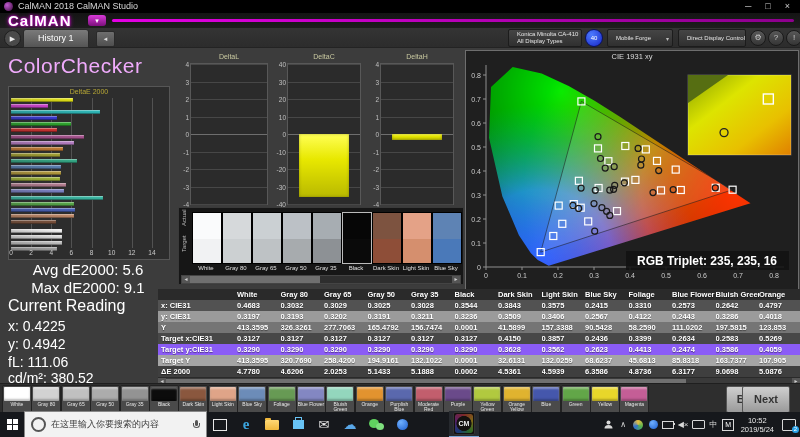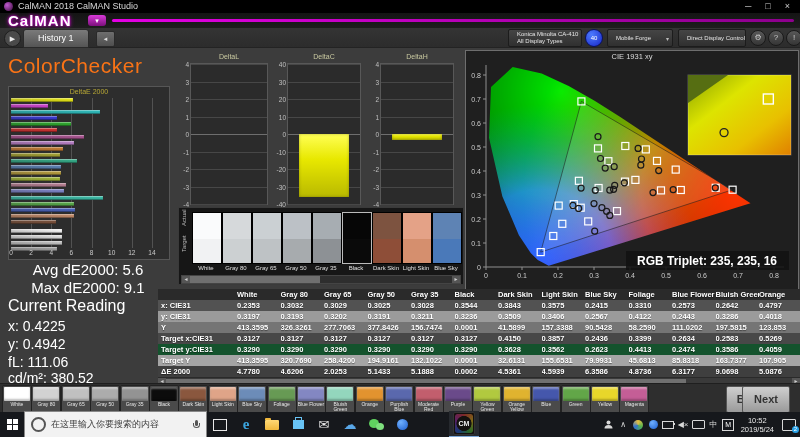--- a/index.html
+++ b/index.html
@@ -35,21 +35,21 @@
         border-radius:2px;display:flex;align-items:center;overflow:hidden;}
   .dropstripe{width:3px;height:12px;margin:0 3px 0 2px;border-radius:1px;flex:0 0 3px;}
   .droptext{font-size:6px;line-height:7px;color:#e6e6e6;white-space:nowrap;}
   .droparrow{margin:0 3px 0 auto;font-size:6px;color:#bbb;padding-left:4px;}
   .bluebtn{position:absolute;top:1px;width:16px;height:16px;border-radius:50%;background:radial-gradient(circle at 35% 30%,#4d7bff,#1726c8);
         border:1px solid #0a1160;color:#fff;font-size:6px;text-align:center;line-height:16px;}
   .roundbtn{position:absolute;top:2px;width:14px;height:14px;border-radius:50%;background:linear-gradient(#585858,#353535);
         border:1px solid #1a1a1a;color:#ccc;font-size:8px;text-align:center;line-height:14px;}
 
   
-  .page-title{left:8px;top:54px;font-size:21px;color:#f97316;letter-spacing:.5px;}
+  .page-title{left:8px;top:54px;font-size:21px;color:#f0abfc;letter-spacing:.5px;}
   .dechart{left:8px;top:86px;width:160px;height:172px;background:#2d2d2d;border:1px solid #565656;}
   .dechart-title{position:absolute;left:0;top:1px;width:100%;text-align:center;font-size:7px;color:#b7a735;}
   .deplot{position:absolute;left:2px;top:11px;width:154px;height:150px;}
   .degrid{position:absolute;top:0;width:1px;height:100%;background:#525252;}
   .debar{position:relative;height:4px;margin-bottom:2.1px;box-shadow:inset 0 -1px 1px rgba(0,0,0,.4),inset 0 1px 0 rgba(255,255,255,.35);}
   .deaxis{position:absolute;left:2px;top:162px;width:154px;height:8px;}
   .deaxis span{position:absolute;font-size:6.5px;color:#ccc;transform:translateX(-50%);}
   .stat-line{left:0;top:0;width:176px;text-align:center;font-size:15px;color:#fff;}
   .cr-head{font-size:16px;color:#fff;}
   .cr-line{font-size:14px;color:#fff;}
@@ -526,21 +526,21 @@
         <div class="tcell">Dark Skin</div>
         <div class="tcell">Light Skin</div>
         <div class="tcell">Blue Sky</div>
         <div class="tcell">Foliage</div>
         <div class="tcell">Blue Flower</div>
         <div class="tcell">Bluish Green</div>
         <div class="tcell">Orange</div>
       </div>
       <div class="trow" style="top:11px;background:#525252;">
     <div class="tcell lbl">x: CIE31</div>
-        <div class="tcell">0.2353</div>
+        <div class="tcell">0.4683</div>
         <div class="tcell">0.3032</div>
         <div class="tcell">0.3029</div>
         <div class="tcell">0.3025</div>
         <div class="tcell">0.3028</div>
         <div class="tcell">0.3544</div>
         <div class="tcell">0.3843</div>
         <div class="tcell">0.3575</div>
         <div class="tcell">0.2415</div>
         <div class="tcell">0.3310</div>
         <div class="tcell">0.2573</div>
@@ -561,21 +561,21 @@
         <div class="tcell">0.4122</div>
         <div class="tcell">0.2443</div>
         <div class="tcell">0.3286</div>
         <div class="tcell">0.4018</div>
       </div>
       <div class="trow" style="top:33px;background:#757575;">
     <div class="tcell lbl">Y</div>
         <div class="tcell">413.3595</div>
         <div class="tcell">326.3261</div>
         <div class="tcell">277.7063</div>
-        <div class="tcell">377.8426</div>
+        <div class="tcell">165.4792</div>
         <div class="tcell">156.7474</div>
         <div class="tcell">0.0001</div>
         <div class="tcell">41.5899</div>
         <div class="tcell">157.3388</div>
         <div class="tcell">90.5428</div>
         <div class="tcell">58.2590</div>
         <div class="tcell">111.0202</div>
         <div class="tcell">197.5815</div>
         <div class="tcell">123.853</div>
       </div>
@@ -588,21 +588,21 @@
         <div class="tcell">0.3127</div>
         <div class="tcell">0.3127</div>
         <div class="tcell">0.4150</div>
         <div class="tcell">0.3857</div>
         <div class="tcell">0.2436</div>
         <div class="tcell">0.3399</div>
         <div class="tcell">0.2634</div>
         <div class="tcell">0.2583</div>
         <div class="tcell">0.5269</div>
       </div>
-      <div class="trow" style="top:55px;background:#14532d;">
+      <div class="trow" style="top:55px;background:#8b5cf6;">
     <div class="tcell lbl">Target y:CIE31</div>
         <div class="tcell">0.3290</div>
         <div class="tcell">0.3290</div>
         <div class="tcell">0.3290</div>
         <div class="tcell">0.3290</div>
         <div class="tcell">0.3290</div>
         <div class="tcell">0.3290</div>
         <div class="tcell">0.3628</div>
         <div class="tcell">0.3562</div>
         <div class="tcell">0.2623</div>
@@ -613,22 +613,22 @@
       </div>
       <div class="trow" style="top:66px;background:#a5a5a5;">
     <div class="tcell lbl">Target Y</div>
         <div class="tcell">413.3595</div>
         <div class="tcell">320.7690</div>
         <div class="tcell">258.4200</div>
         <div class="tcell">194.9161</div>
         <div class="tcell">132.1022</div>
         <div class="tcell">0.0001</div>
         <div class="tcell">32.6131</div>
-        <div class="tcell">155.6531</div>
-        <div class="tcell">79.9931</div>
+        <div class="tcell">132.0259</div>
+        <div class="tcell">68.6237</div>
         <div class="tcell">45.6813</div>
         <div class="tcell">85.8318</div>
         <div class="tcell">163.7377</div>
         <div class="tcell">107.905</div>
       </div>
       <div class="trow" style="top:77px;background:#3f3f3f;">
     <div class="tcell lbl">ΔE 2000</div>
         <div class="tcell">4.7780</div>
         <div class="tcell">4.6206</div>
         <div class="tcell">2.0253</div>

